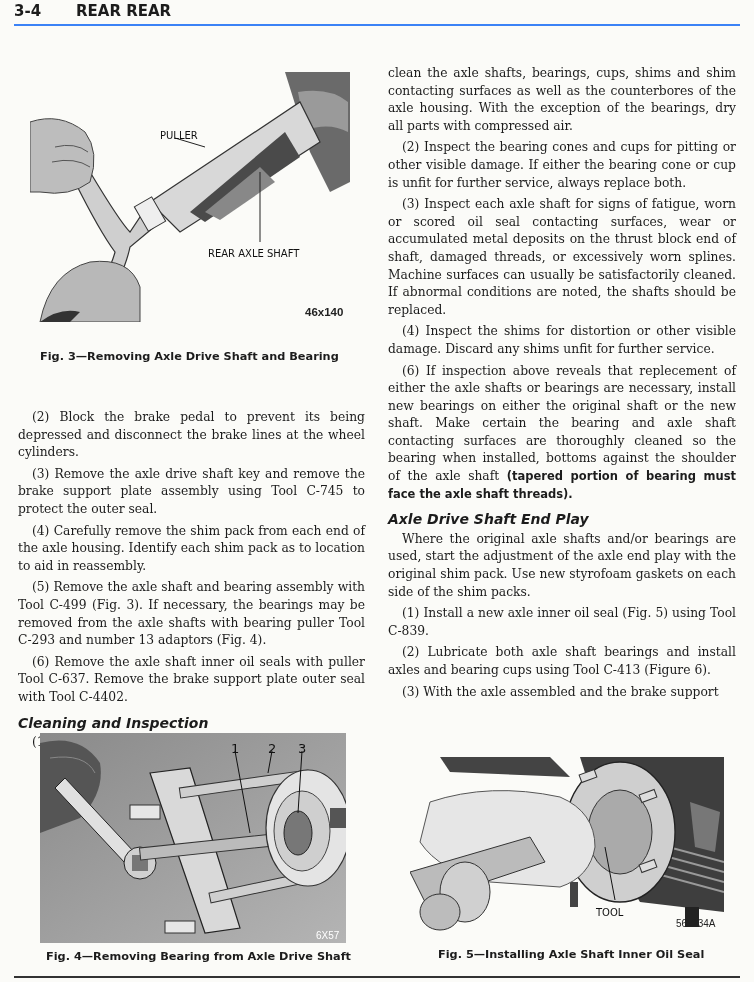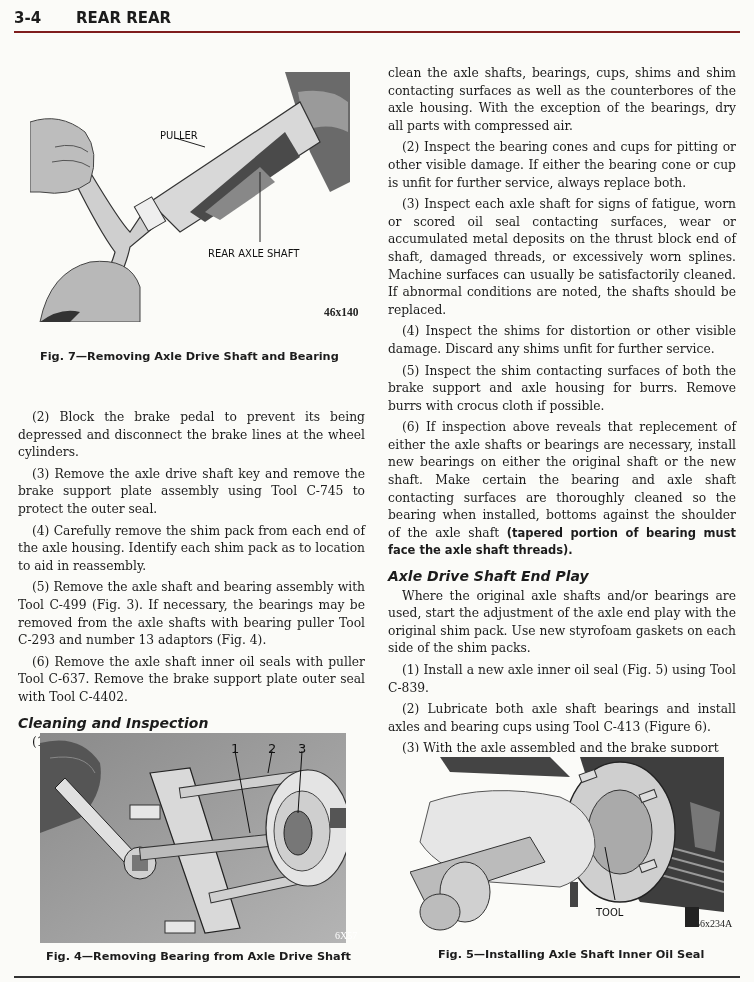--- a/index.html
+++ b/index.html
@@ -1,34 +1,34 @@
 <!DOCTYPE html>
 <html><head>
 <meta charset="utf-8">
 <style>
   html, body { margin: 0; padding: 0; }
   body {
     width: 754px; height: 982px; background: #fbfbf8; position: relative; overflow: hidden;
     font-family: "DejaVu Serif", "Liberation Serif", serif; color: #1c1c1c;
   }
-  .header { position: absolute; left: 14px; top: 7px; width: 726px; height: 24px; border-bottom: 2px solid #7f1d1d; }
+  .header { position: absolute; left: 14px; top: 0; width: 726px; height: 24px; border-bottom: 2px solid #3b82f6; }
   .header .num { position: absolute; left: 0; top: 2px; font-family: "DejaVu Sans", sans-serif; font-weight: bold; font-size: 15px; }
   .header .title { position: absolute; left: 62px; top: 2px; font-family: "DejaVu Sans", sans-serif; font-weight: bold; font-size: 15px; }
 
   .col { position: absolute; font-size: 12.3px; line-height: 17.6px; text-align: justify; margin-top: 28px; }
   .col p { margin: 0 0 4px 0; }
   .col p.ind { text-indent: 14px; }
   .left { left: 18px; top: 381px; width: 347px; }
   .right { left: 388px; top: 37px; width: 348px; }
 
   .sec { font-family: "DejaVu Sans", sans-serif; font-weight: bold; font-style: italic; font-size: 14px; margin: 8px 0 2px 0; }
   .boldsans { font-family: "DejaVu Sans", sans-serif; font-weight: bold; font-size: 11.5px; }
 
   .caption { position: absolute; font-family: "DejaVu Sans", sans-serif; font-weight: bold; font-size: 11.3px; white-space: nowrap; }
-  .figcode { position: absolute; font-family: Liberation Serif, serif; font-size: 10px; color: #222; margin-left: 19px; }
+  .figcode { position: absolute; font-family: Liberation Sans, sans-serif; font-size: 10px; color: #222; }
   .figcode.bold { font-weight: bold; font-size: 11.5px; }
   .label { position: absolute; font-family: "DejaVu Sans", sans-serif; font-size: 10px; color: #111; }
 
   .fig { position: absolute; }
   .fig svg { display: block; }
   .rule-bottom { position: absolute; left: 14px; top: 976px; width: 726px; height: 2px; background: #333; }
 </style>
 </head>
 <body>
 
@@ -57,21 +57,21 @@
     <path d="M10 250 Q20 200 60 190 Q100 185 110 215 L110 250 Z" fill="#b8b8b8" stroke="#444"></path>
     <path d="M10 250 Q30 235 50 240 L40 250 Z" fill="#333"></path>
 
     <line x1="145" y1="66" x2="175" y2="75" stroke="#222" stroke-width="1"></line>
     <line x1="230" y1="170" x2="230" y2="100" stroke="#222" stroke-width="1"></line>
   </svg>
 </div>
 <span class="label" style="left:132px; top:130px;margin-left:28px;">PULLER</span>
 <span class="label" style="left:208px; top:248px;">REAR AXLE SHAFT</span>
 <span class="figcode bold" style="left:305px; top:306px;">46x140</span>
-<div class="caption" style="left:40px; top:350px;">Fig. 7—Removing Axle Drive Shaft and Bearing</div>
+<div class="caption" style="left:40px; top:350px;">Fig. 3—Removing Axle Drive Shaft and Bearing</div>
 
 <div class="col left">
   <p class="ind">(2) Block the brake pedal to prevent its being depressed and disconnect the brake lines at the wheel cylinders.</p>
   <p class="ind">(3) Remove the axle drive shaft key and remove the brake support plate assembly using Tool C-745 to protect the outer seal.</p>
   <p class="ind">(4) Carefully remove the shim pack from each end of the axle housing. Identify each shim pack as to location to aid in reassembly.</p>
   <p class="ind">(5) Remove the axle shaft and bearing assembly with Tool C-499 (Fig. 3). If necessary, the bearings may be removed from the axle shafts with bearing puller Tool C-293 and number 13 adaptors (Fig. 4).</p>
   <p class="ind">(6) Remove the axle shaft inner oil seals with puller Tool C-637. Remove the brake support plate outer seal with Tool C-4402.</p>
   <div class="sec">Cleaning and Inspection</div>
   <p class="ind">(1) Using mineral spirits or dry cleaning solvent,</p>
 </div>
@@ -116,21 +116,20 @@
 <span class="label" style="left:268px; top:741px; font-size:13px;">2</span>
 <span class="label" style="left:298px; top:741px; font-size:13px;">3</span>
 <span class="figcode" style="left:316px; top:930px; color:#fff;">6X57</span>
 <div class="caption" style="left:46px; top:950px;">Fig. 4—Removing Bearing from Axle Drive Shaft</div>
 
 <div class="col right">
   <p>clean the axle shafts, bearings, cups, shims and shim contacting surfaces as well as the counterbores of the axle housing. With the exception of the bearings, dry all parts with compressed air.</p>
   <p class="ind">(2) Inspect the bearing cones and cups for pitting or other visible damage. If either the bearing cone or cup is unfit for further service, always replace both.</p>
   <p class="ind">(3) Inspect each axle shaft for signs of fatigue, worn or scored oil seal contacting surfaces, wear or accumulated metal deposits on the thrust block end of shaft, damaged threads, or excessively worn splines. Machine surfaces can usually be satisfactorily cleaned. If abnormal conditions are noted, the shafts should be replaced.</p>
   <p class="ind">(4) Inspect the shims for distortion or other visible damage. Discard any shims unfit for further service.</p>
-  <p class="ind">(5) Inspect the shim contacting surfaces of both the brake support and axle housing for burrs. Remove burrs with crocus cloth if possible.</p>
   <p class="ind"><span>(6) If inspection above reveals that replecement of either the axle shafts or bearings are necessary, install new bearings on either the original shaft or the new shaft. Make certain the bearing and axle shaft contacting surfaces are thoroughly cleaned so the bearing when installed, bottoms against the shoulder of the axle shaft </span><span class="boldsans">(tapered portion of bearing must face the axle shaft threads).</span></p>
   <div class="sec">Axle Drive Shaft End Play</div>
   <p class="ind">Where the original axle shafts and/or bearings are used, start the adjustment of the axle end play with the original shim pack. Use new styrofoam gaskets on each side of the shim packs.</p>
   <p class="ind">(1) Install a new axle inner oil seal (Fig. 5) using Tool C-839.</p>
   <p class="ind">(2) Lubricate both axle shaft bearings and install axles and bearing cups using Tool C-413 (Figure 6).</p>
   <p class="ind">(3) With the axle assembled and the brake support</p>
 </div>
 
 <div class="fig" style="left:410px; top:752px;">
   <svg width="314" height="180" viewBox="0 0 314 180">

